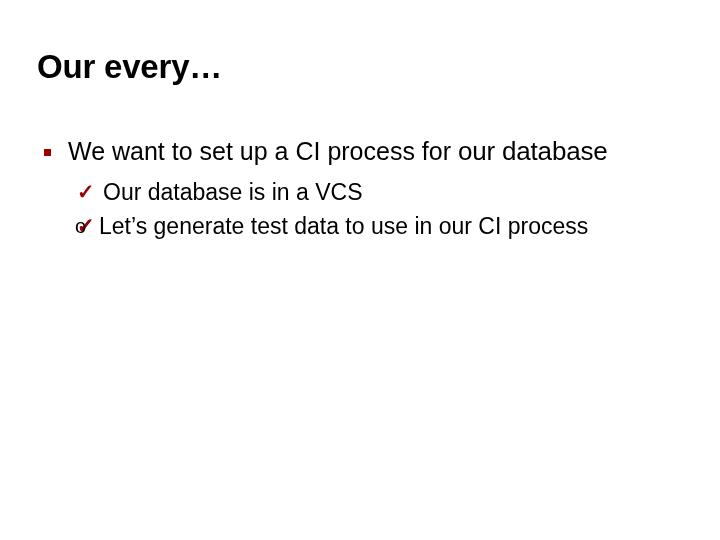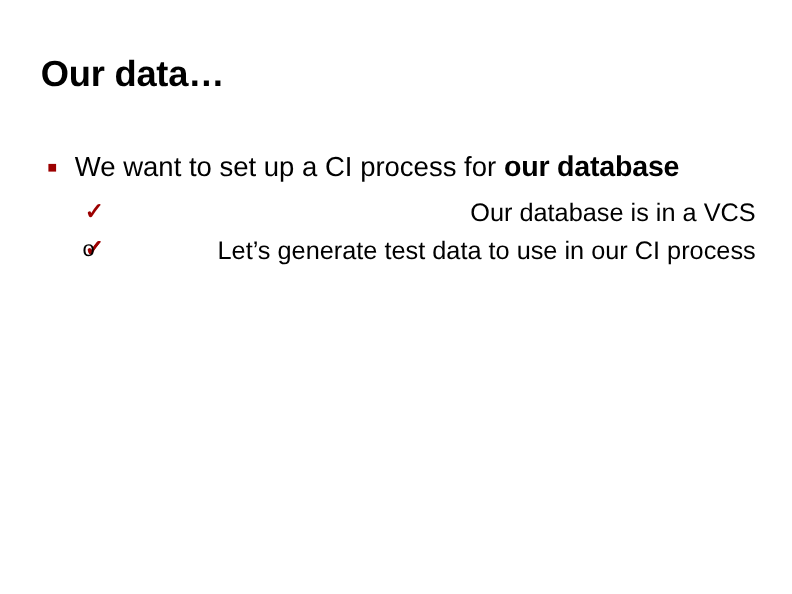--- a/index.html
+++ b/index.html
@@ -60,42 +60,41 @@
   .l1-text {
     font-size: 25px;
     line-height: 36px;
     color: #000000;
   }
   .l1-text .regular {
     font-weight: normal;
     margin-top: 12px;
   }
   .l1-text .heavy {
-    font-weight: bold;
+    font-weight: normal;
     font-size: 26px;
     letter-spacing: -0.2px;
   }
 
   
   .l2-list {
     margin: 0;
     padding: 0;
     list-style: none;
   }
   .l2-item {
     position: relative;
     padding-left: 66px;
     font-size: 23px;
     line-height: 34px;
     color: #000000;
   }
   .l2-item .l2-line-wrap {
     display: block;
     text-indent: 0;
-    text-align: right;
   }
 
   .l2-marker {
     position: absolute;
     left: 40px;
     top: 0;
     width: 24px;
     line-height: 34px;
     text-align: left;
   }
@@ -113,21 +112,21 @@
   
   .l2-item.gap { padding-left: 72px; }
   .l2-item.tight { padding-left: 62px; }
   .l2-item.tight .l2-marker.circle { left: 38px; }
 </style>
 </head>
 <body>
 
 <div class="slide">
 
-  <div class="slide-title">Our data…</div>
+  <div class="slide-title">Our every…</div>
 
   <div class="body-area">
 
     <div class="l1-item">
       <span class="l1-marker"></span>
       <div class="l1-text">
         <span class="regular">We want to set up a CI process for</span><span class="heavy"> our database</span>
       </div>
     </div>
 

